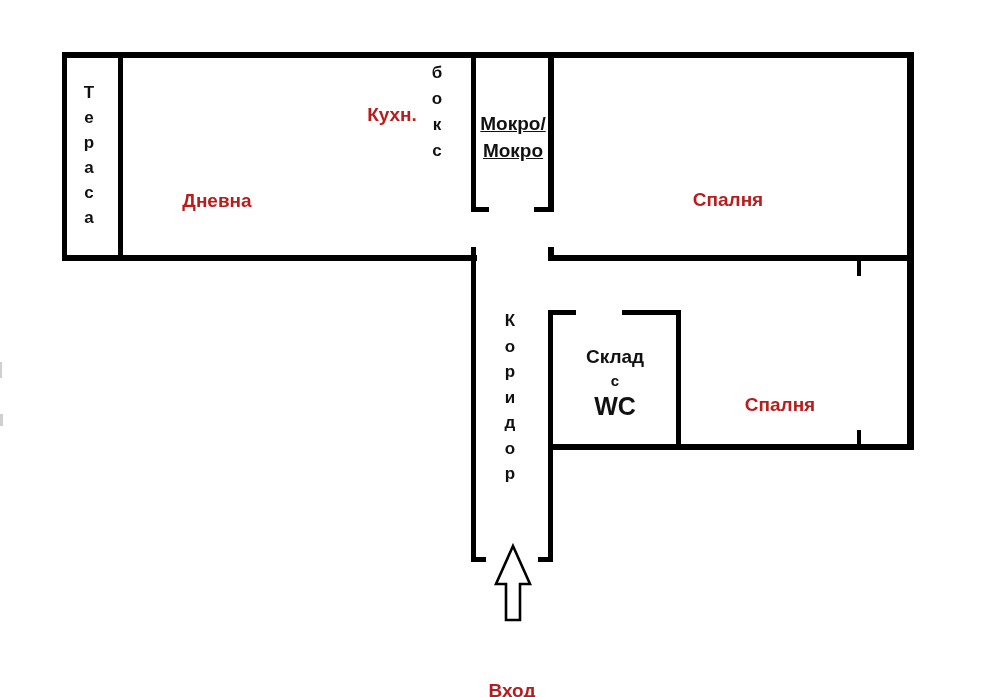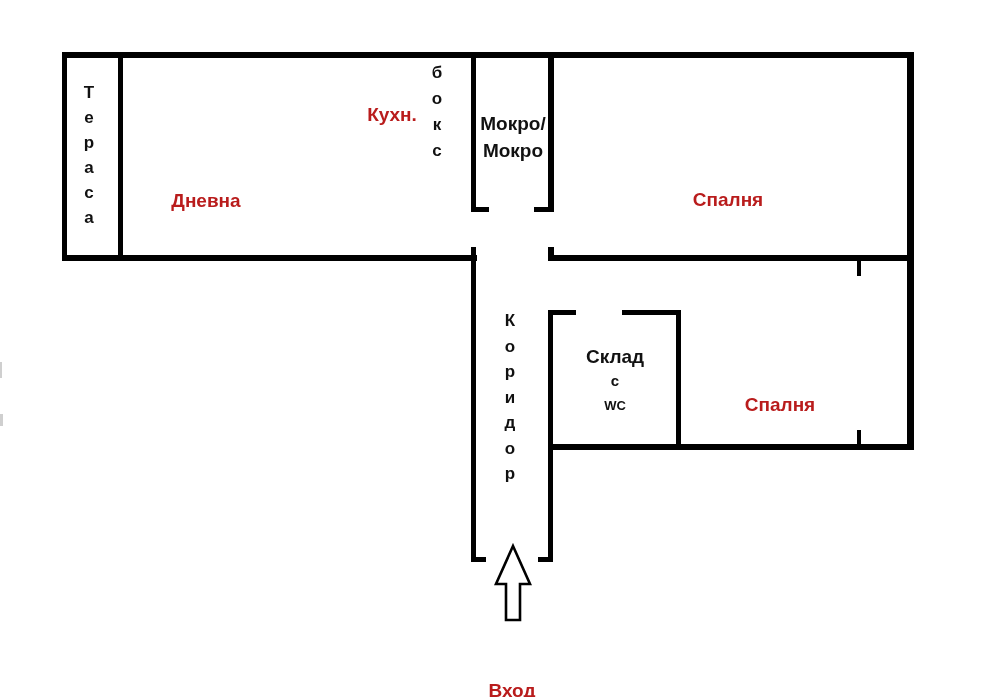--- a/index.html
+++ b/index.html
@@ -42,22 +42,22 @@
   .lh26  { line-height: 26px; }
   .center-block {
     position: absolute;
     color: #111111;
     font-weight: bold;
     text-align: center;
     transform: translateX(-50%);
   }
   .center-block .l1 { font-size: 19px; line-height: 23px; display: block; }
   .center-block .l2 { font-size: 15px; line-height: 26px; display: block; }
-  .center-block .l3 { font-size: 13px; line-height: 24px; display: block; }
-  .storage-block .line { font-size: 19px; line-height: 27px; display: block; }
+  .center-block .l3 { font-size: 25px; line-height: 24px; display: block; }
+  .storage-block .line { font-size: 19px; line-height: 27px; display: block; text-decoration: underline; }
   .edge-artifact {
     position: absolute;
     background: #a8a8a8;
     opacity: 0.55;
   }
   #entrance-arrow {
     position: absolute;
     left: 490px;
     top: 543px;
   }
@@ -108,21 +108,21 @@
 
   <div class="vlabel lh25" style="left:78px;  top:80px;">
       <div>Т</div>
       <div>е</div>
       <div>р</div>
       <div>а</div>
       <div>с</div>
       <div>а</div>
     </div>
 
-  <div class="room-label" style="left:206px; top:146px;">Дневна</div>
+  <div class="room-label" style="left:217px; top:146px;">Дневна</div>
 
   <div class="room-label" style="left:392px; top:60px;">Кухн.</div>
   <div class="vlabel lh26" style="left:426px; top:60px;">
       <div>б</div>
       <div>о</div>
       <div>к</div>
       <div>с</div>
     </div>
 
   <div class="center-block storage-block" style="left:513px; top:110px;">

